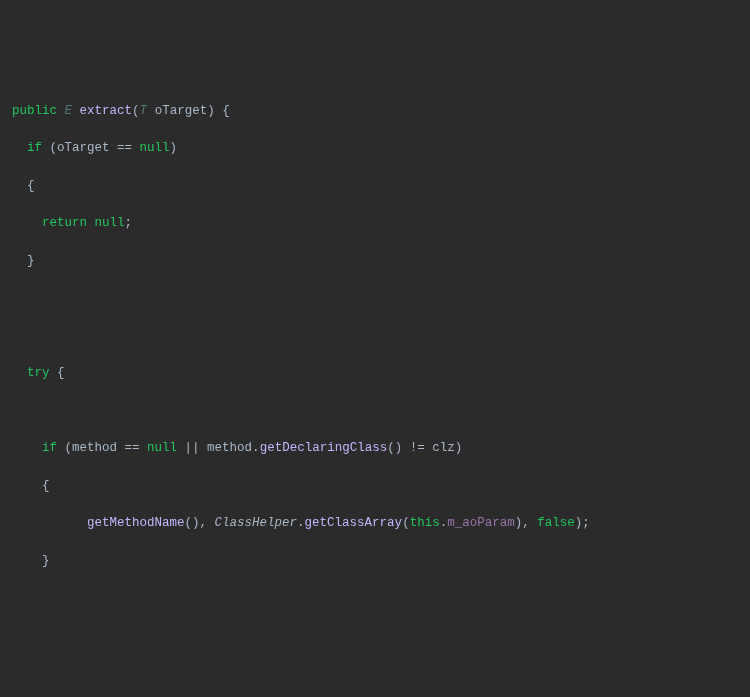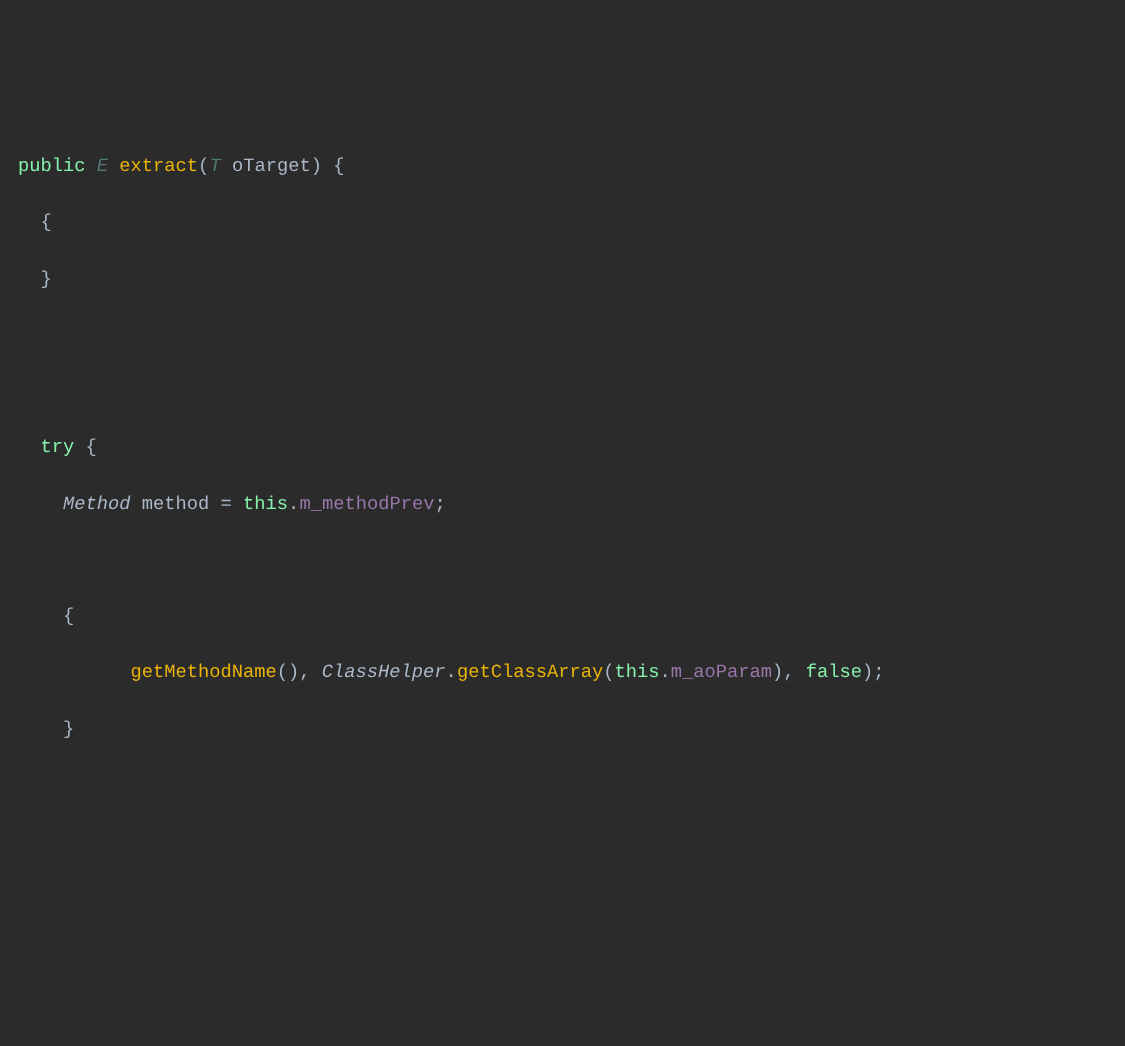--- a/index.html
+++ b/index.html
@@ -7,40 +7,42 @@
     padding: 8px 12px;
     background: #2b2b2b;
     font-family: "Menlo", "Consolas", "Courier New", monospace;
     font-size: 12.5px;
     line-height: 1.5;
     color: #a9b7c6;
     white-space: pre;
     overflow-x: auto;
   }
   .line { display: block; min-height: 1.5em; }
-  .kw { color: #86efac; }
+  .kw { color: #22c55e; }
   .type { color: #a9b7c6; font-style: italic; }
-  .method { color: #eab308; }
+  .method { color: #c4b5fd; }
   .field { color: #9876aa; }
   .gentype { color: #507874; font-style: italic; }
 </style>
 </head>
 <body>
 
 
 
 <div>
 <span class="line"><span class="kw">public</span> <span class="gentype">E</span> <span class="method">extract</span>(<span class="gentype">T</span> <span>oTarget</span><span>) {</span></span>
+<span class="line">  <span class="kw">if</span> <span>(oTarget </span><span>== </span><span class="kw">null</span><span>)</span></span>
 <span class="line">  <span>{</span></span>
+<span class="line">    <span class="kw">return </span><span class="kw">null</span><span>;</span></span>
 <span class="line">  <span>}</span></span>
 <span class="line"></span>
 <span class="line"></span>
 <span class="line">  <span class="kw">try </span><span>{</span></span>
-<span class="line">    <span class="type">Method</span><span> method </span><span>= </span><span class="kw">this</span><span>.</span><span class="field">m_methodPrev</span><span>;</span></span>
 <span class="line"></span>
+<span class="line">    <span class="kw">if </span><span>(method </span><span>== </span><span class="kw">null </span><span>|| </span><span>method</span><span>.</span><span class="method">getDeclaringClass</span><span>() </span><span>!= </span><span>clz)</span></span>
 <span class="line">    <span>{</span></span>
 <span class="line">          <span class="method">getMethodName</span><span>(), </span><span class="type">ClassHelper</span><span>.</span><span class="method">getClassArray</span><span>(</span><span class="kw">this</span><span>.</span><span class="field">m_aoParam</span><span>), </span><span class="kw">false</span><span>);</span></span>
 <span class="line">    <span>}</span></span>
 
 
 
 
 
 
 

